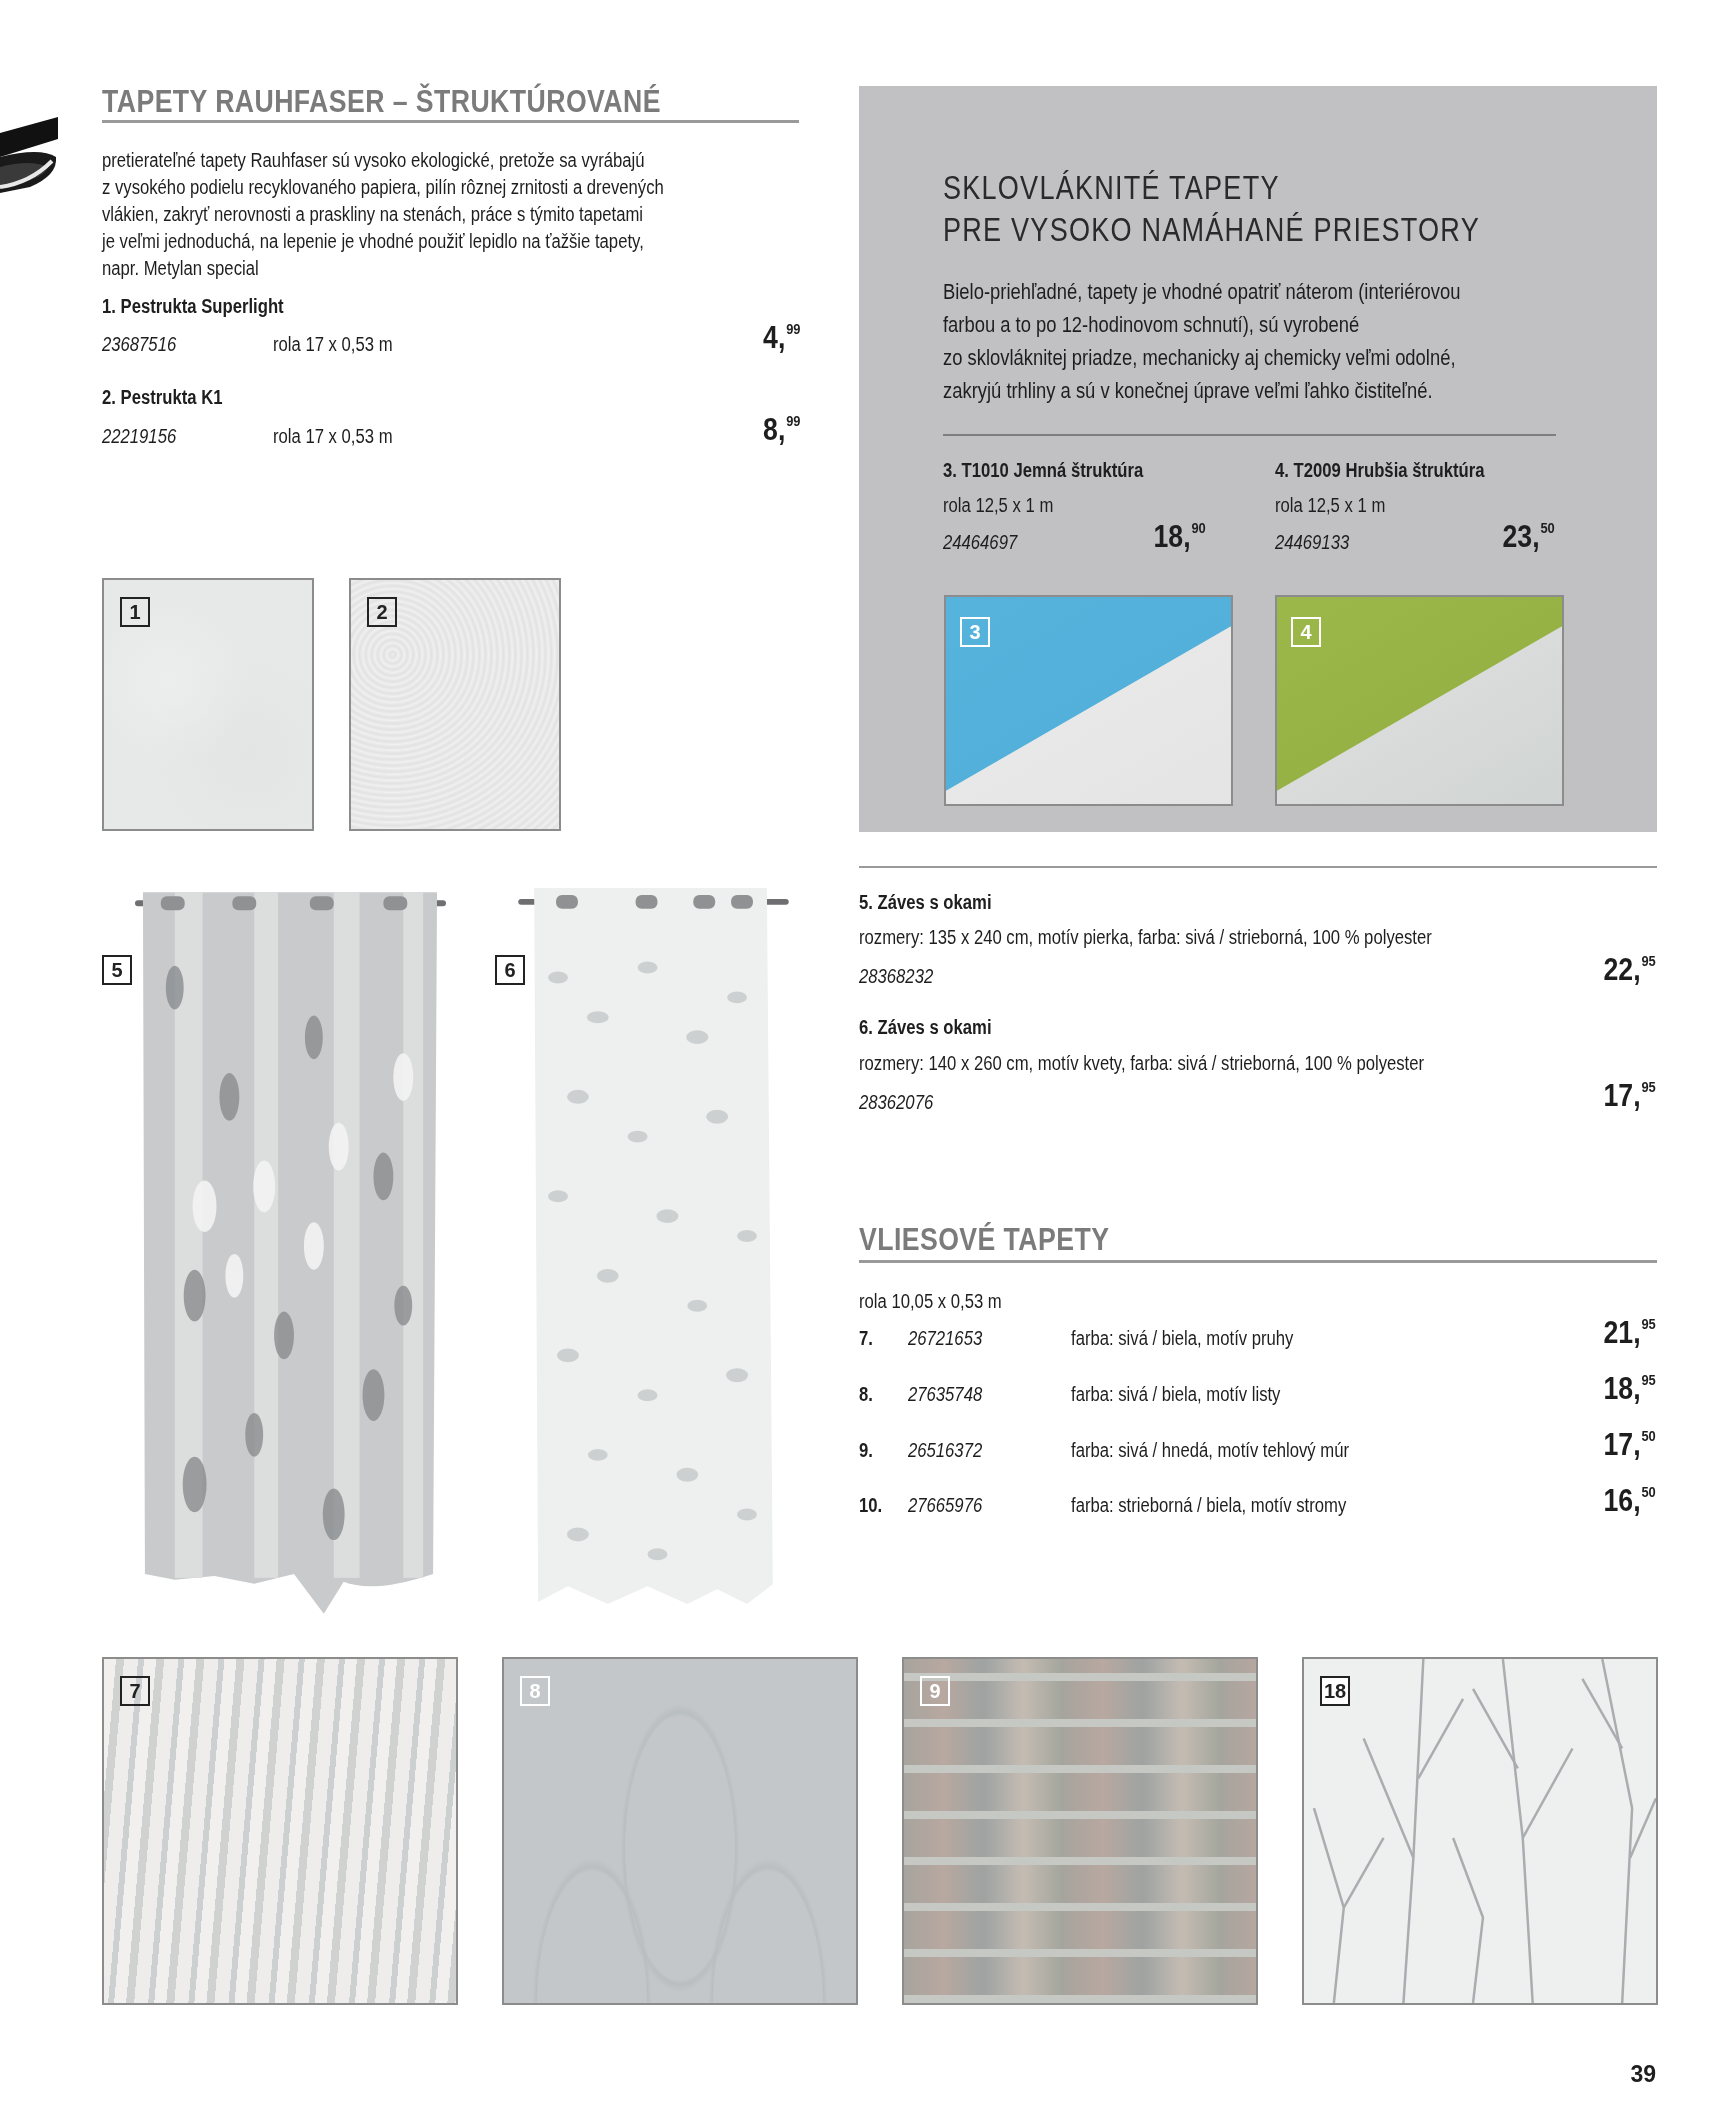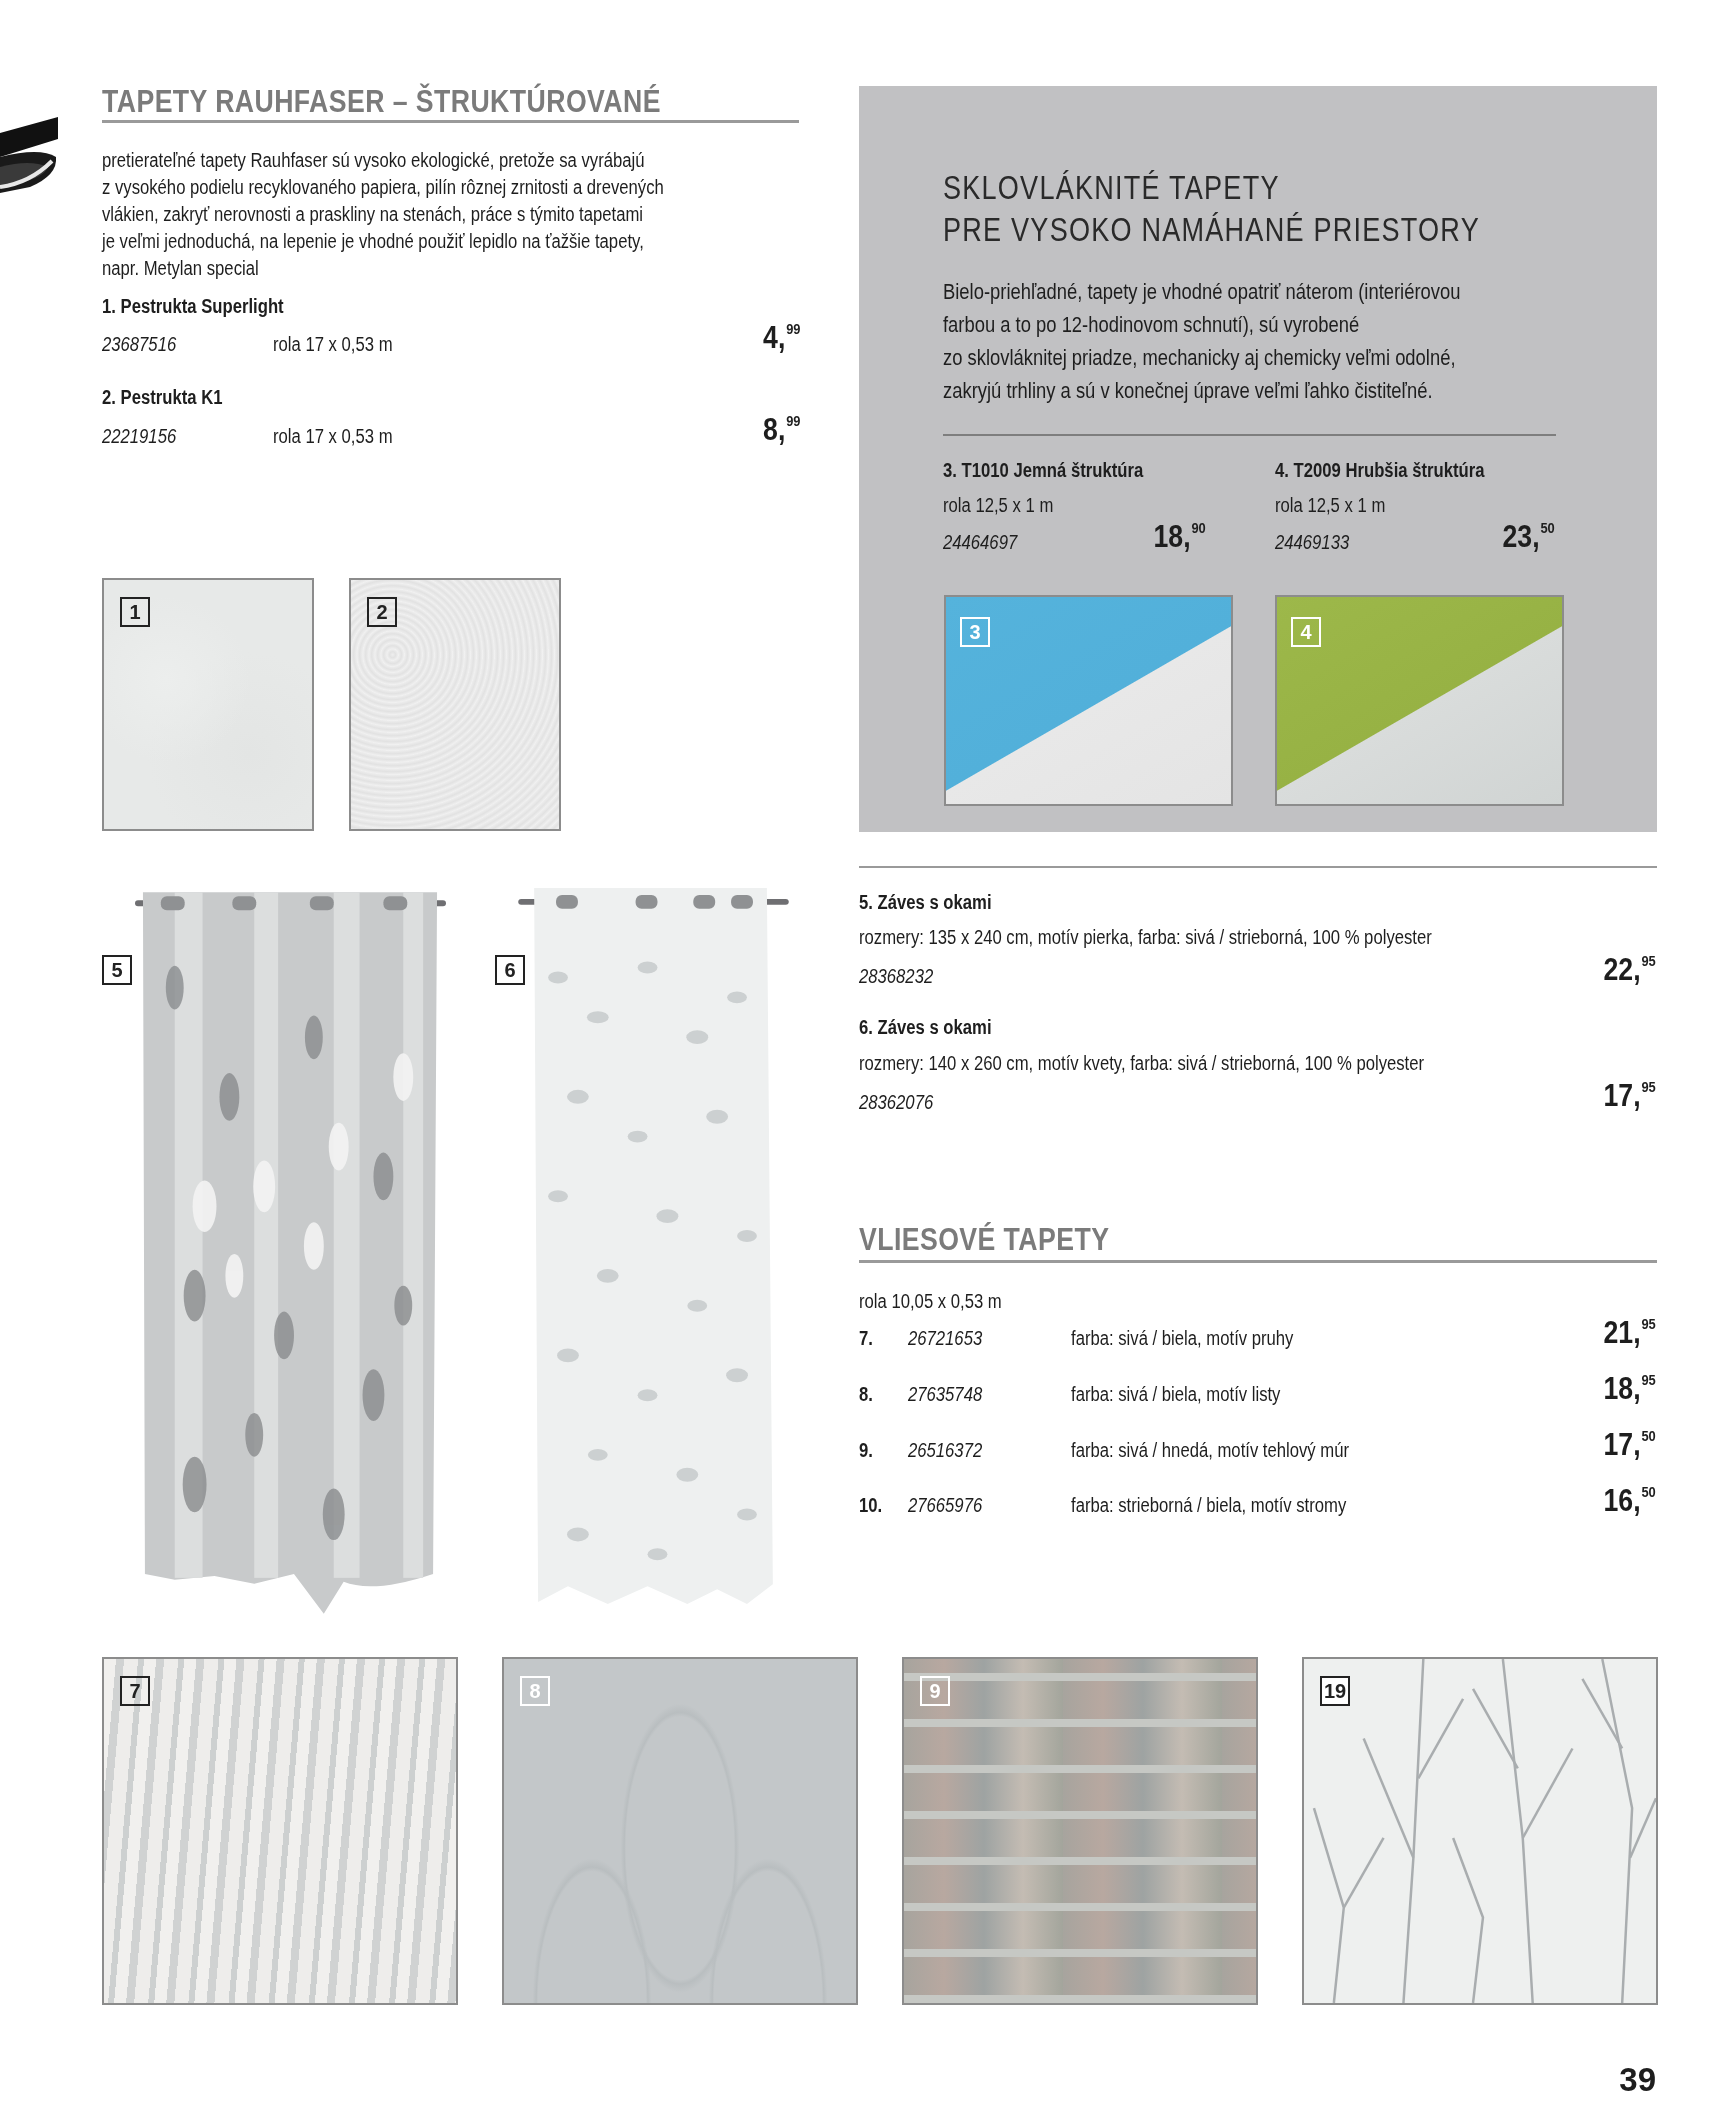--- a/index.html
+++ b/index.html
@@ -13,21 +13,21 @@
   .ital{font-style:italic;}
   .txt{font-size:19.4px;transform:scaleX(0.86);transform-origin:left top;white-space:nowrap;}
   .price{font-weight:bold;font-size:31px;white-space:nowrap;transform:scaleX(0.86);transform-origin:right top;text-align:right;}
   .price .c{font-size:15px;vertical-align:14px;margin-left:1px;}
   .graybox{left:859px;top:86px;width:798px;height:746px;background:#c1c1c3;}
   .gb-title{font-size:33px;font-weight:normal;letter-spacing:1.5px;line-height:42px;color:#2a2a2a;transform:scaleX(0.82);transform-origin:left top;white-space:nowrap;}
   .tile{border:2px solid #8c8c8c;box-sizing:border-box;overflow:hidden;}
   .badge{width:30px;height:30px;box-sizing:border-box;border:2px solid #222;
          font-weight:bold;font-size:20px;line-height:26px;text-align:center;color:#222;background:transparent;}
   .badge.w{border-color:#fff;color:#fff;}
-  .pgnum{font-weight:bold;font-size:33px;}
+  .pgnum{font-weight:bold;font-size:23px;}
 </style>
 </head>
 <body>
 
 <div class="abs" style="left:0;top:117px;width:62px;height:90px;">
   <svg width="62" height="90" viewBox="0 0 62 90">
     <path d="M0 16 L58 0 L58 22 L0 40 Z" fill="#111"></path>
     <path d="M0 40 Q40 30 56 40 Q58 58 30 70 L0 76 Z" fill="#1a1a1a"></path>
     <path d="M0 50 Q30 42 48 50 Q44 60 20 66 L0 68 Z" fill="#3a3a3a"></path>
     <path d="M0 70 Q30 66 52 44" stroke="#e8e8e8" stroke-width="4" fill="none"></path>
@@ -255,17 +255,17 @@
         <path d="M220 180 L270 90"></path>
         <path d="M215 110 L170 30"></path>
       <path d="M320 346 L330 150 L300 0"></path>
         <path d="M328 200 L354 140"></path>
         <path d="M320 90 L280 20"></path>
       <path d="M30 346 L40 250 L10 150"></path>
         <path d="M40 250 L80 180"></path>
         <path d="M170 346 L180 260 L150 180"></path>
     </g>
   </svg>
-  <div class="abs badge" style="left:16px;top:17px;background:#fff;">19</div>
+  <div class="abs badge" style="left:16px;top:17px;background:#fff;">18</div>
 </div>
 
 <div class="abs pgnum" style="right:78px;top:2061px;">39</div>
 
 
 </body></html>

